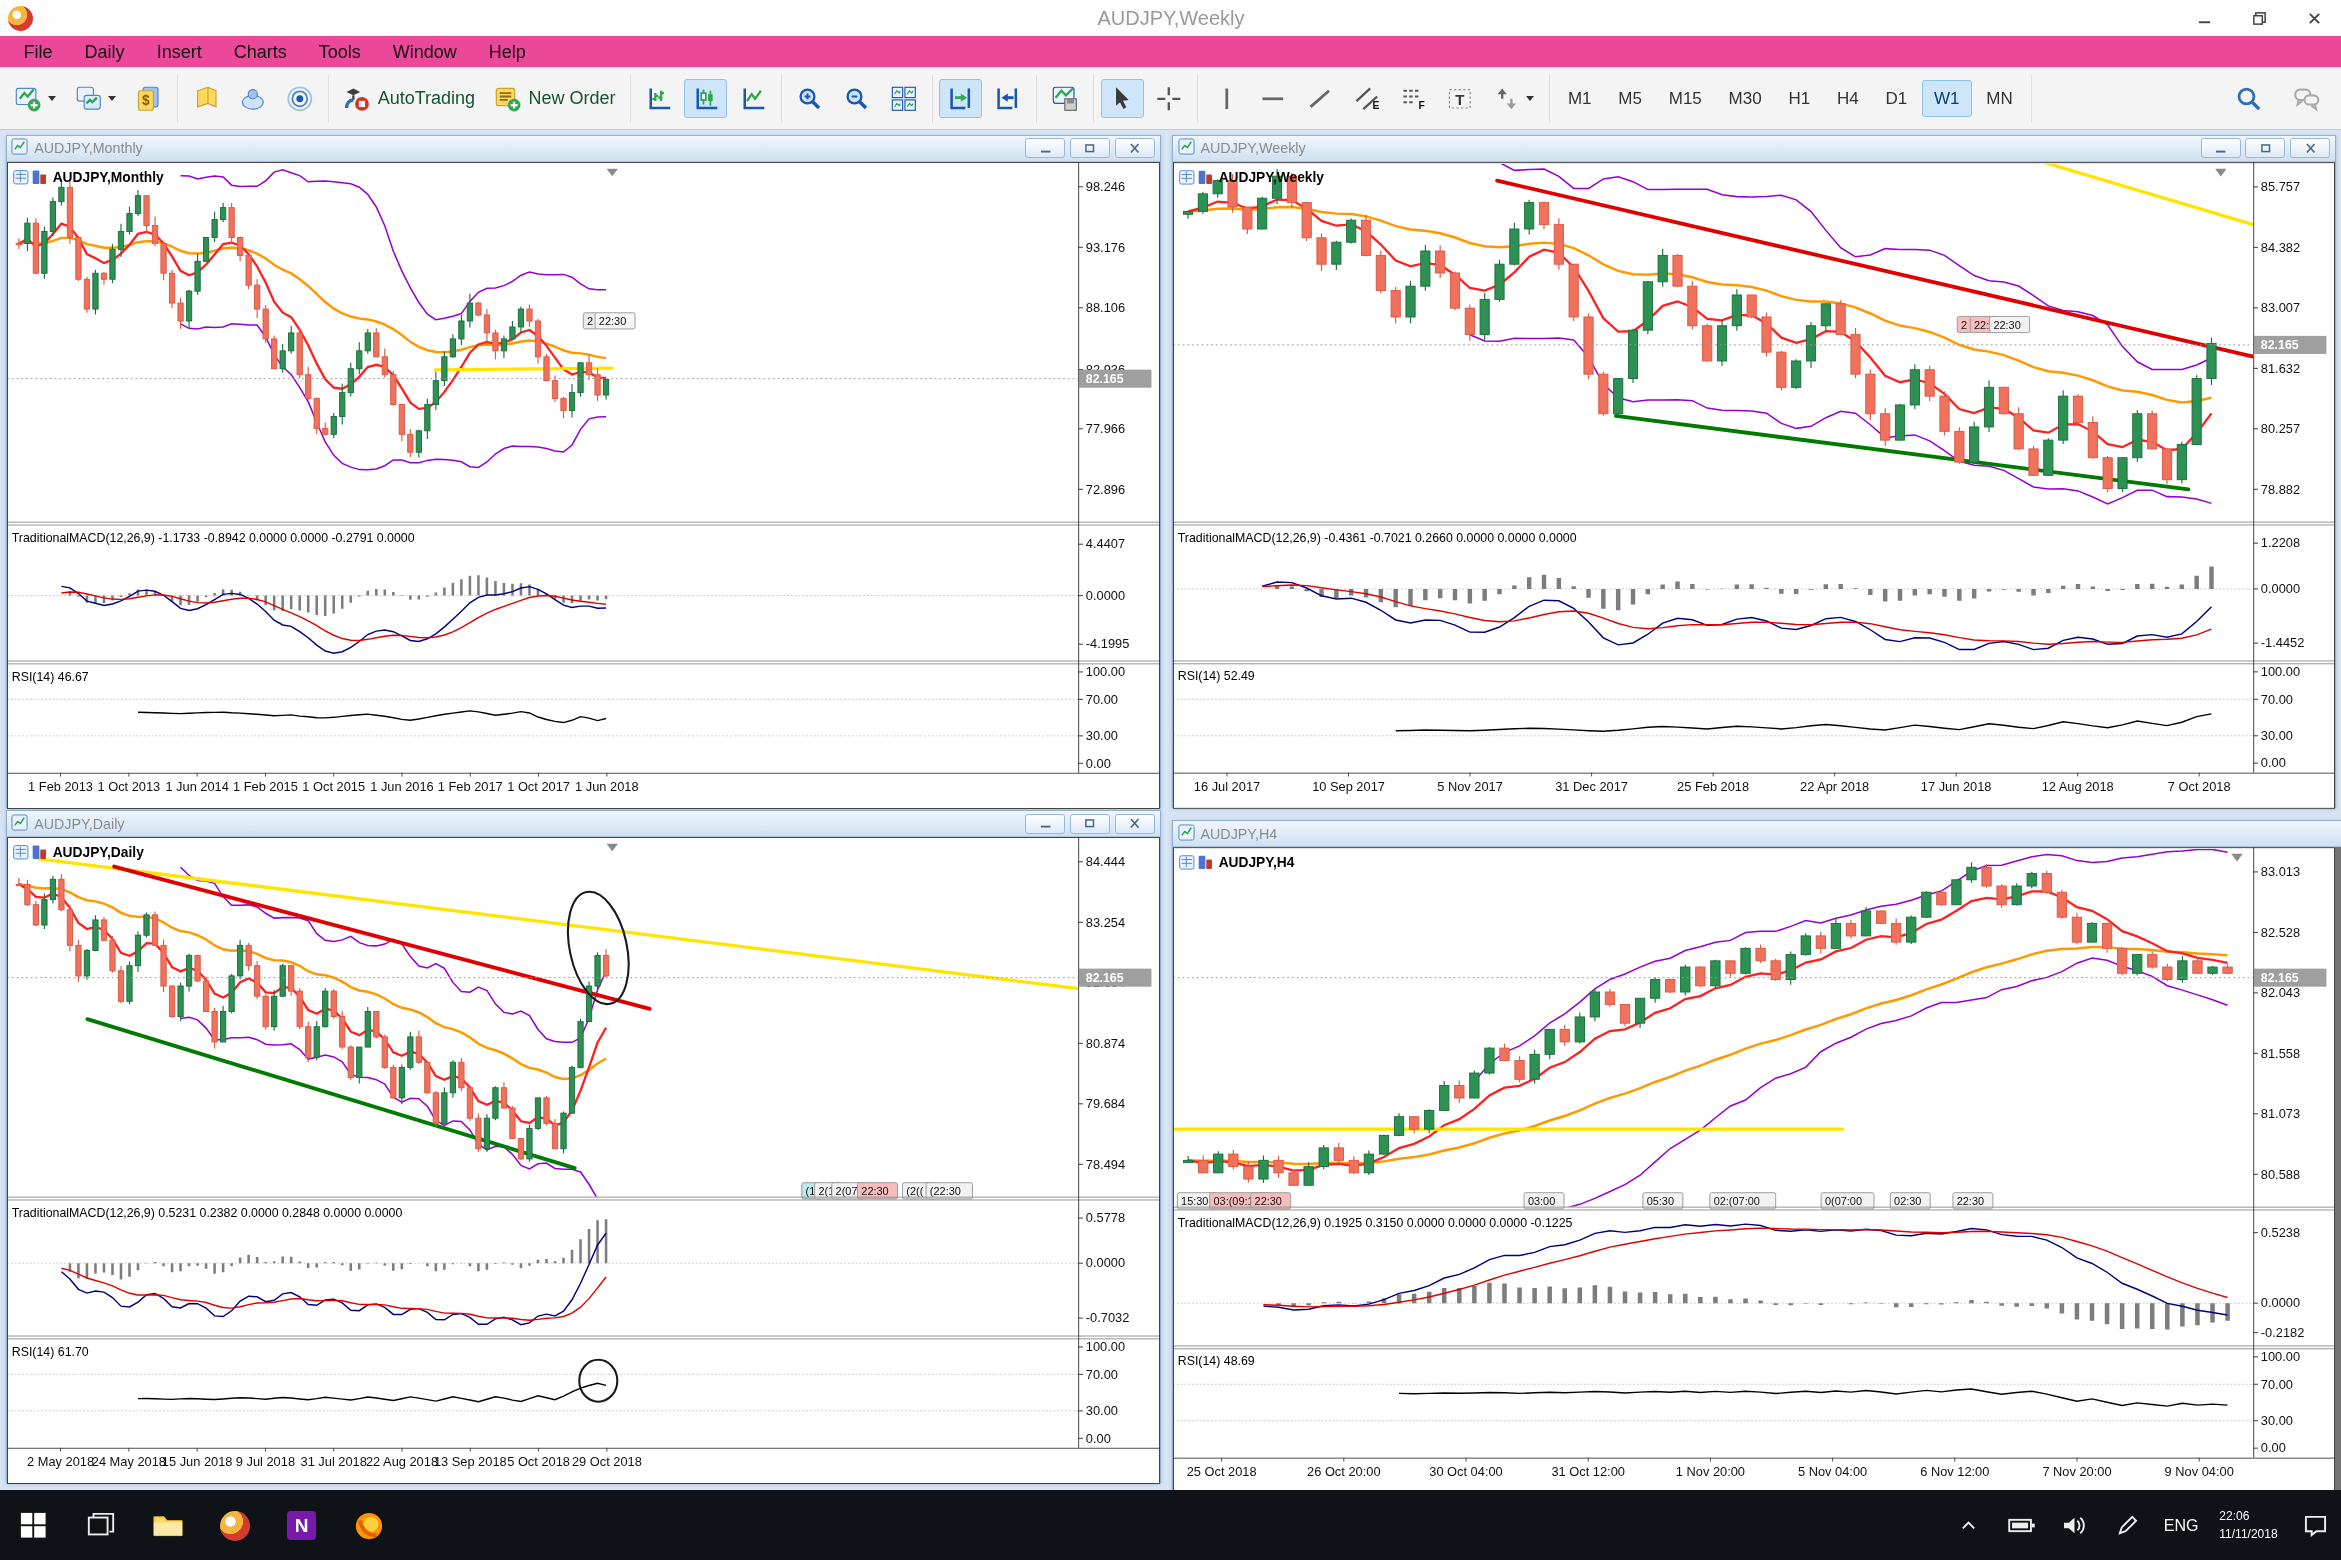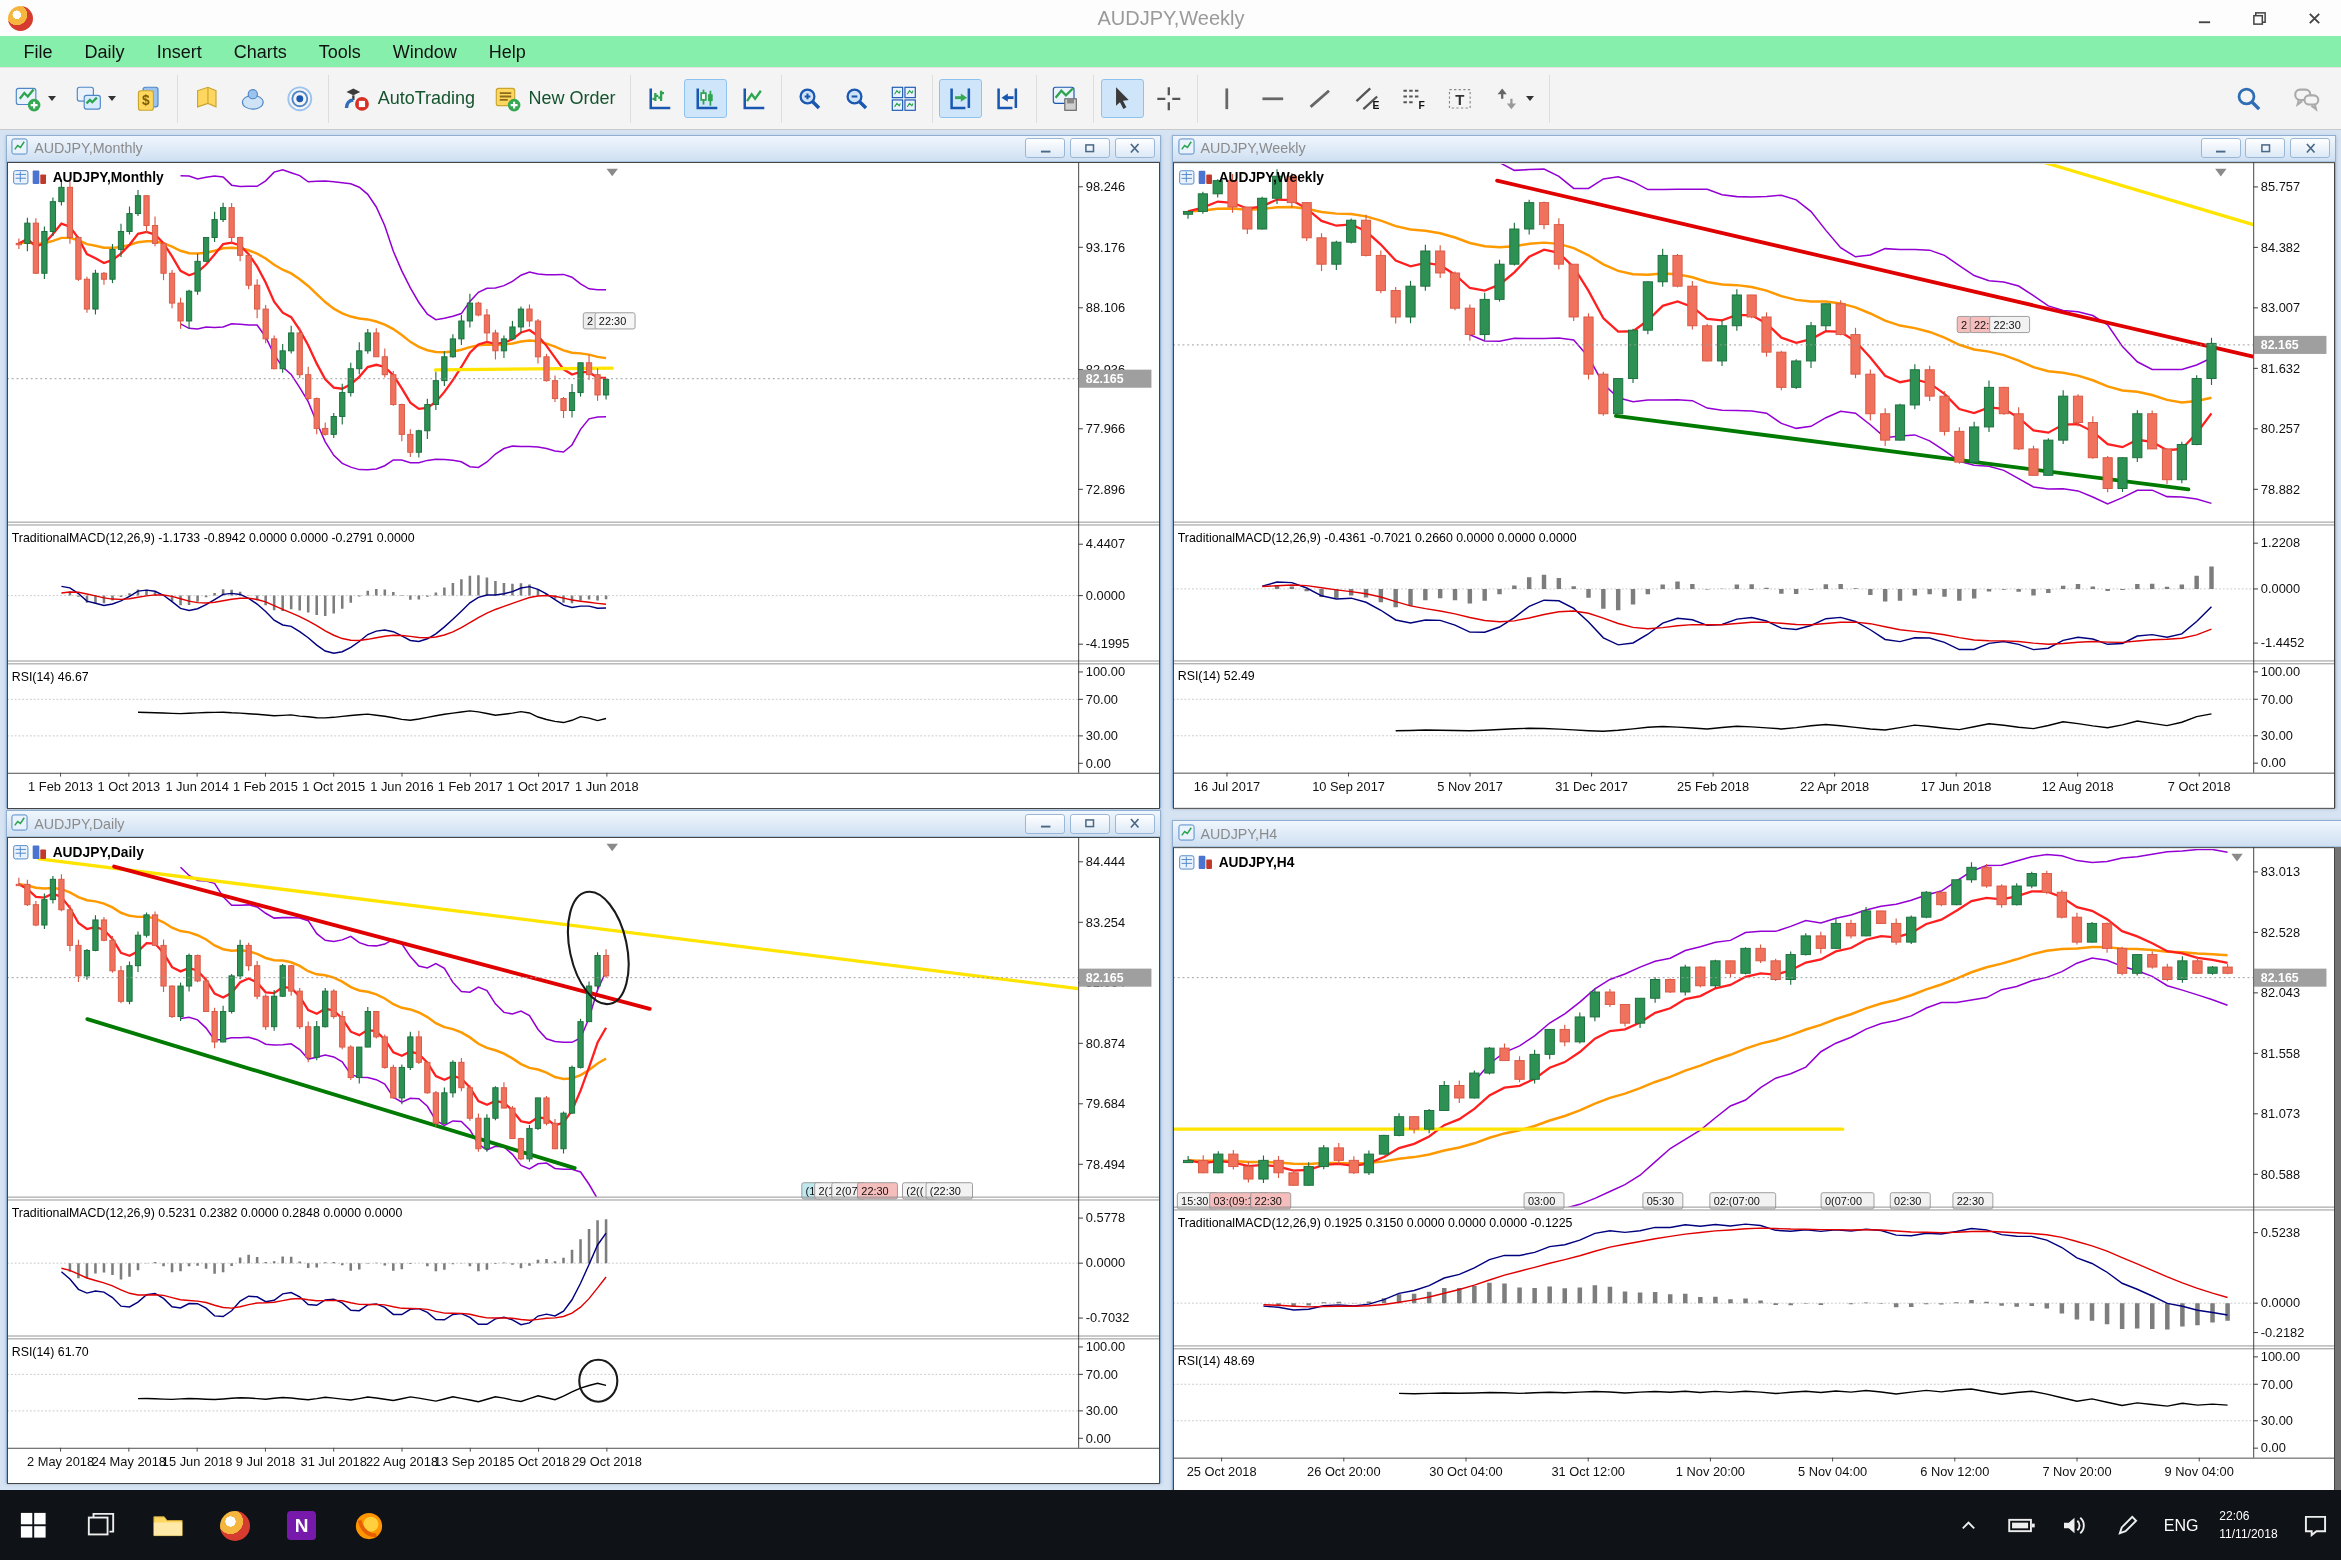--- a/index.html
+++ b/index.html
@@ -5,21 +5,21 @@
   html,body{margin:0;padding:0}
   body{width:2342px;height:1561px;position:relative;overflow:hidden;
        font-family:"Liberation Sans",sans-serif;background:#d6e3f2;-webkit-font-smoothing:antialiased}
   
   .titlebar{position:absolute;left:0;top:0;width:100%;height:36px;background:#fdfdfd;display:flex;align-items:center}
   .apptitle{position:absolute;left:0;right:0;text-align:center;color:#9a9a9a;font-size:20px}
   .applogo{width:25px;height:25px;border-radius:50%;margin-left:7.6px;position:relative;z-index:2;
            background:radial-gradient(circle at 35% 35%,#ffffff 0 18%,#f4b63f 19% 45%,#d63b2f 46% 100%)}
   .wctrls{position:absolute;right:0;top:0;height:36px;display:flex;z-index:2}
   .wc{width:55px;height:36px;display:flex;align-items:center;justify-content:center}
-  .menubar{position:absolute;left:0;top:36px;width:100%;height:32px;background:#86efac;display:flex;align-items:center;padding-left:7.6px;box-sizing:border-box;border-bottom:1px solid #e3e3e3}
+  .menubar{position:absolute;left:0;top:36px;width:100%;height:32px;background:#ec4899;display:flex;align-items:center;padding-left:7.6px;box-sizing:border-box;border-bottom:1px solid #e3e3e3}
   .mitem{padding:0 16px;font-size:18px;color:#111;line-height:32px}
   .toolbar{position:absolute;left:0;top:68px;width:100%;height:62px;background:#f4f4f4;border-bottom:1.9px solid #c9c9c9;display:flex;align-items:center;box-sizing:border-box}
   .tgroup{display:flex;align-items:center;height:48px;padding:0 4.8px;border-right:1px solid #dddddd}
   .tbtn{display:flex;align-items:center;padding:4.8px 6.7px;margin:0 1.9px;border:1px solid transparent;border-radius:2.9px}
   .tbtn svg{width:27.6px;height:27.6px;display:block}
   .tbtn.active{background:#cfe5f9;border-color:#8ec2ef}
   .tlabel{font-size:18px;color:#14532d;margin-left:6.7px}
   .caret{width:0;height:0;border-left:4.8px solid transparent;border-right:4.8px solid transparent;border-top:5.7px solid #333;margin-left:5.7px}
   .tfbtn{font-size:17px;color:#333;padding:7.6px 11.4px;margin:0 1px;border:1px solid transparent;border-radius:2.9px}
   .tfbtn.active{background:#cfe5f9;border-color:#8ec2ef;color:#0b3d6b}
@@ -320,20 +320,31 @@
       </div>
       <div class="tbtn">
         <span>
           <svg viewBox="0 0 24 24">
             <path d="M8 3l-4 5h3v4h2V8h3z" fill="#666"></path>
             <path d="M16 21l4-5h-3v-4h-2v4h-3z" fill="#999"></path>
           </svg>
         </span>
         <span class="caret"></span>
       </div>
+    </div>
+    <div class="tgroup">
+      <div class="tfbtn">M1</div>
+      <div class="tfbtn">M5</div>
+      <div class="tfbtn">M15</div>
+      <div class="tfbtn">M30</div>
+      <div class="tfbtn">H1</div>
+      <div class="tfbtn">H4</div>
+      <div class="tfbtn">D1</div>
+      <div class="tfbtn active">W1</div>
+      <div class="tfbtn">MN</div>
     </div>
     <div class="tspacer"></div>
     <div class="tbtn" style="margin-right: 13.3px;">
       <svg viewBox="0 0 24 24">
         <circle cx="10" cy="10" r="6.5" fill="none" stroke="#2f6db5" stroke-width="2.4"></circle>
         <path d="M15 15l6 6" stroke="#2f6db5" stroke-width="3"></path>
       </svg>
     </div>
     <div class="tbtn" style="margin-right: 13.3px;">
       <svg viewBox="0 0 24 24">

